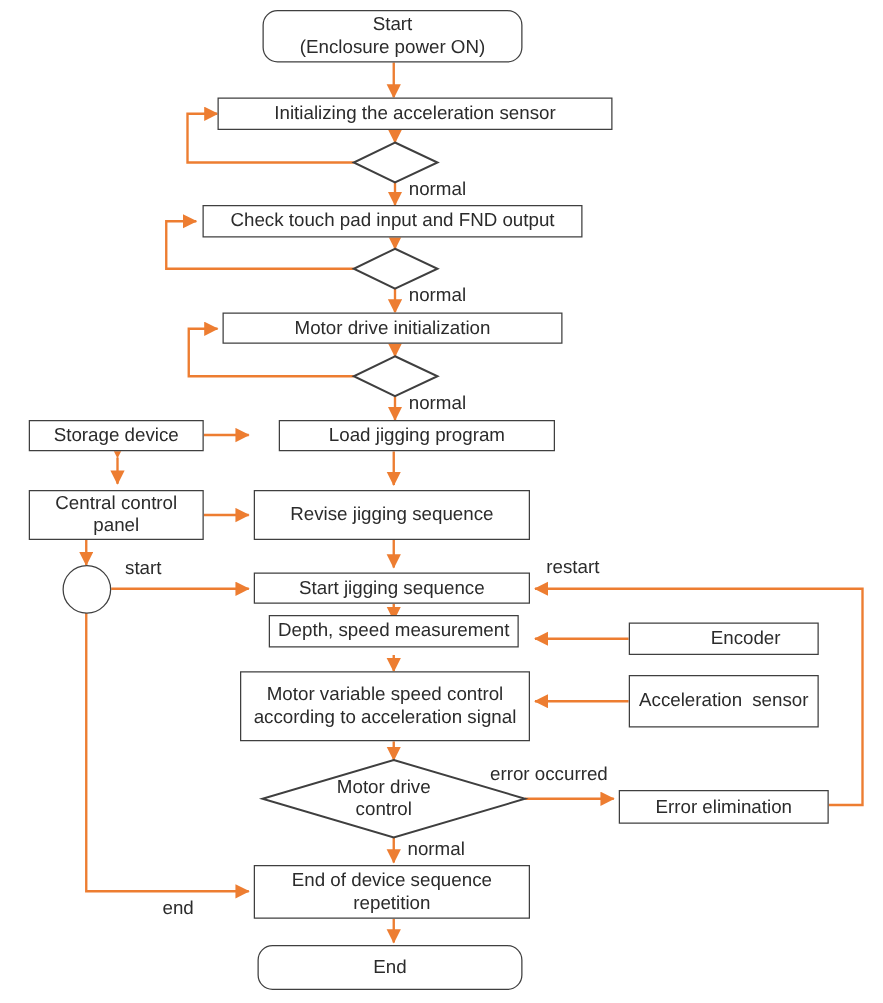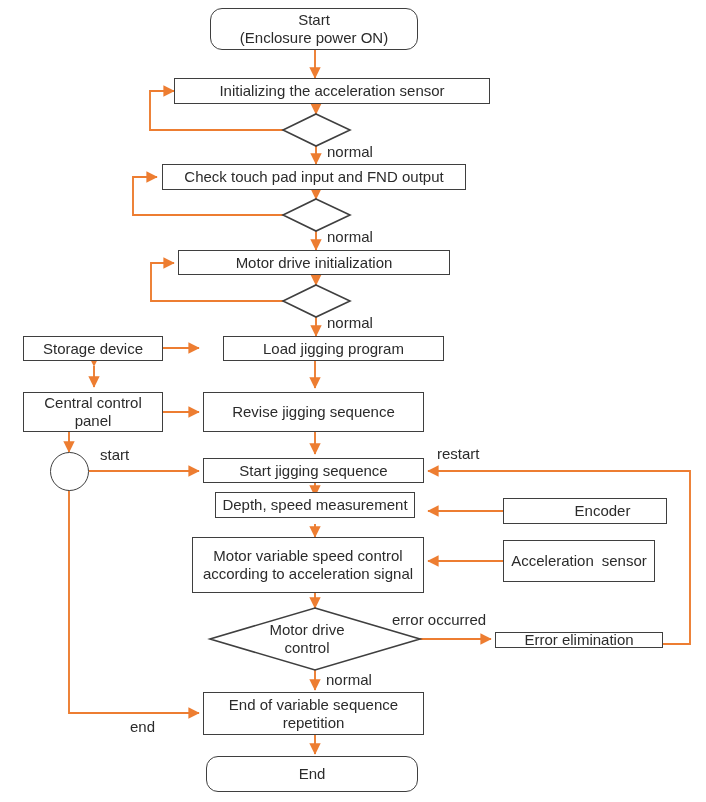--- a/index.html
+++ b/index.html
@@ -139,45 +139,45 @@
   <div class="circle" style="left:50px; top:452px; width:39px; height:39px;"></div>
 
   <div class="node rect f13" style="left:203px; top:458px; width:221px; height:25px;">
     <span>Start jigging sequence</span>
   </div>
 
   <div class="node rect f13" style="left:203px; top:492px; width:200px; height:26px;margin-left:12px;">
     <span>Depth, speed measurement</span>
   </div>
 
-  <div class="node rect f13" style="left:503px; top:498px; width:164px; height:26px;padding-left:35px;">
+  <div class="node rect f13" style="left:503px; top:498px; width:152px; height:26px;padding-left:35px;">
     <span>Encoder</span>
   </div>
 
   <div class="node rect f13" style="left:192px; top:537px; width:232px; height:56px; flex-direction:column;">
     <span>Motor variable speed control</span>
     <span>according to acceleration signal</span>
   </div>
 
   <div class="node rect f13" style="left:503px; top:540px; width:152px; height:42px; flex-direction:row;">
     <span>Acceleration</span>
     <span>sensor</span>
   </div>
 
   <div class="node f13" style="left:242px; top:618px; width:130px; height:42px; flex-direction:column; background:transparent;">
     <span>Motor drive</span>
     <span>control</span>
   </div>
 
-  <div class="node rect f13" style="left:495px; top:632px; width:168px; height:16px;">
+  <div class="node rect f13" style="left:495px; top:632px; width:168px; height:27px;">
     <span>Error elimination</span>
   </div>
 
   <div class="node rect f13" style="left:203px; top:692px; width:221px; height:43px; flex-direction:column;">
-    <span>End of variable sequence</span>
+    <span>End of device sequence</span>
     <span>repetition</span>
   </div>
 
   <div class="node term f13" style="left:206px; top:756px; width:212px; height:36px;">
     <span>End</span>
   </div>
 
   <div class="lbl f13" style="left:327px; top:143px;"><span>normal</span></div>
 
   <div class="lbl f13" style="left:327px; top:228px;"><span>normal</span></div>

